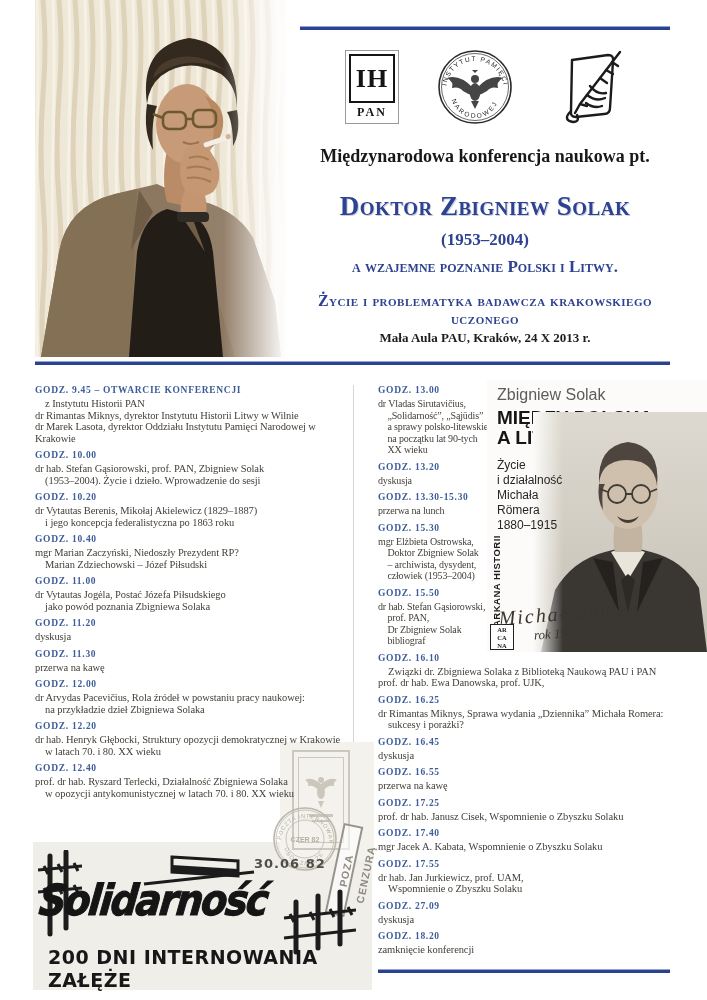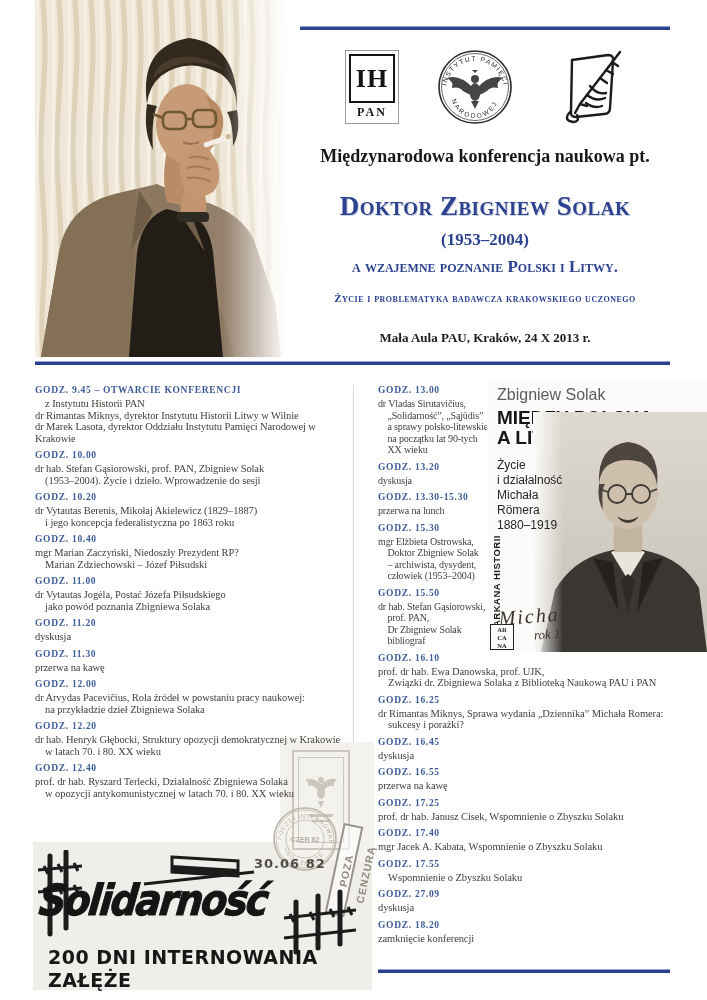--- a/index.html
+++ b/index.html
@@ -19,21 +19,21 @@
   .logo-ipn{position:absolute;left:136px;top:4px;}
   .logo-quill{position:absolute;left:256px;top:0px;}
   .conf-label{position:absolute;left:300px;top:146px;width:370px;text-align:center;
               font-weight:bold;font-size:18px;color:#181818;}
   .title-block{position:absolute;left:288px;top:0;width:394px;text-align:center;color:#2d4290;}
   .t-main{position:absolute;top:191px;width:100%;font-variant:small-caps;font-weight:bold;
           font-size:27px;letter-spacing:.5px;text-shadow:1px 1px 0 rgba(110,120,160,.35);}
   .t-years{position:absolute;top:230px;width:100%;font-weight:bold;font-size:17px;}
   .t-sub{position:absolute;top:257px;width:100%;font-variant:small-caps;font-weight:bold;font-size:17px;}
   .t-tag{position:absolute;top:292px;width:100%;font-variant:small-caps;font-weight:bold;
-         font-size:11px;letter-spacing:.5px;}
+         font-size:16px;letter-spacing:.5px;}
   .t-venue{position:absolute;top:330px;width:100%;font-weight:bold;font-size:13px;color:#1c1c1c;}
   
   .photo{position:absolute;left:35px;top:0;width:253px;height:357px;}
   
   .col{position:absolute;z-index:2;}
   .col-left{left:35px;top:385px;width:322px;}
   .col-right{left:378px;top:385px;width:294px;}
   .entry{margin-bottom:6px;}
   .time{font-weight:bold;font-size:9.5px;line-height:11px;letter-spacing:.7px;color:#3d5c99;margin-bottom:2px;}
   .line{font-size:10.5px;line-height:11.5px;color:#45403a;white-space:pre-wrap;letter-spacing:-.1px;}
@@ -312,22 +312,22 @@
           <div class="line">dr hab. Stefan Gąsiorowski,</div>
           <div class="line">    prof. PAN,</div>
           <div class="line">    Dr Zbigniew Solak</div>
           <div class="line">    bibliograf</div>
         </div>
   </div>
 
   <div class="entry">
     <div class="time">GODZ. 16.10</div>
     <div class="lines">
+          <div class="line">    Związki dr. Zbigniewa Solaka z Biblioteką Naukową PAU i PAN</div>
           <div class="line">prof. dr hab. Ewa Danowska, prof. UJK,</div>
-          <div class="line">    Związki dr. Zbigniewa Solaka z Biblioteką Naukową PAU i PAN</div>
         </div>
   </div>
 
   <div class="entry">
     <div class="time">GODZ. 16.25</div>
     <div class="lines">
           <div class="line">dr Rimantas Miknys, Sprawa wydania „Dziennika” Michała Romera:</div>
           <div class="line">    sukcesy i porażki?</div>
         </div>
   </div>
@@ -356,20 +356,21 @@
   <div class="entry">
     <div class="time">GODZ. 17.40</div>
     <div class="lines">
           <div class="line">mgr Jacek A. Kabata, Wspomnienie o Zbyszku Solaku</div>
         </div>
   </div>
 
   <div class="entry">
     <div class="time">GODZ. 17.55</div>
     <div class="lines">
+          <div class="line">dr hab. Jan Jurkiewicz, prof. UAM,</div>
           <div class="line">    Wspomnienie o Zbyszku Solaku</div>
         </div>
   </div>
 
   <div class="entry">
     <div class="time">GODZ. 27.09</div>
     <div class="lines">
           <div class="line">dyskusja</div>
         </div>
   </div>
@@ -383,21 +384,21 @@
 </div>
 
   <div class="book">
     <div class="book-author">Zbigniew Solak</div>
     <div class="book-title">MIĘDZY POLSKĄ
 A LITWĄ</div>
     <div class="book-sub">Życie
 i działalność
 Michała
 Römera
-1880–1919</div>
+1880–1915</div>
     <div class="book-series">ARKANA HISTORII</div>
     <div class="book-pub">AR
 CA
 NA</div>
     <svg class="book-photo" width="174" height="240" viewBox="0 0 174 240">
       <defs>
         <linearGradient id="bphoto" x1="0" y1="0" x2="0" y2="1">
           <stop offset="0" stop-color="#ddd9d0"></stop>
             <stop offset="1" stop-color="#c6c1b6"></stop>
         </linearGradient>

